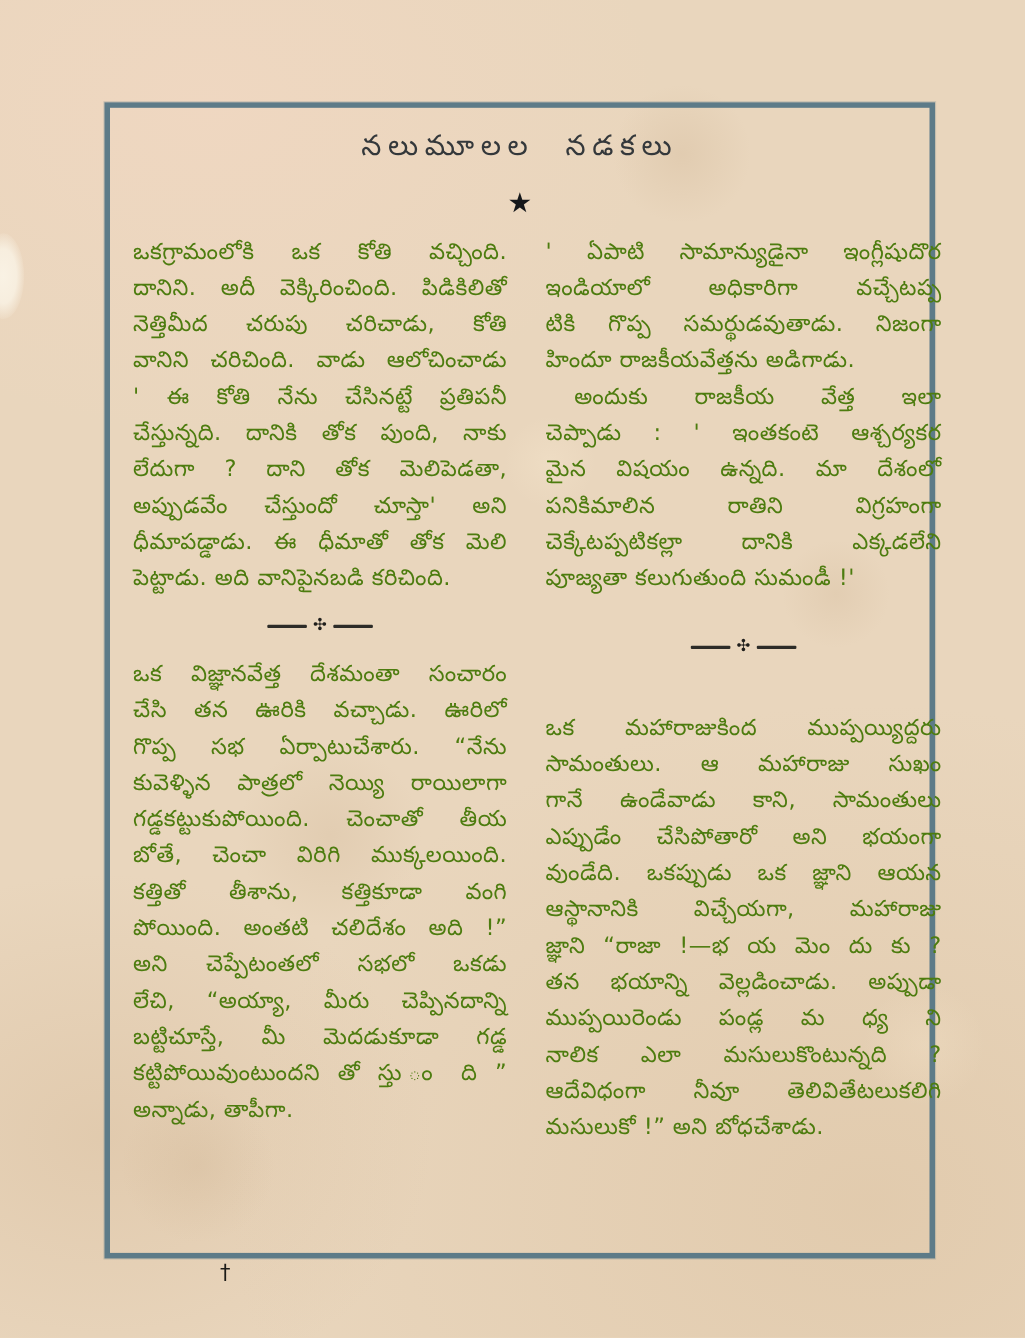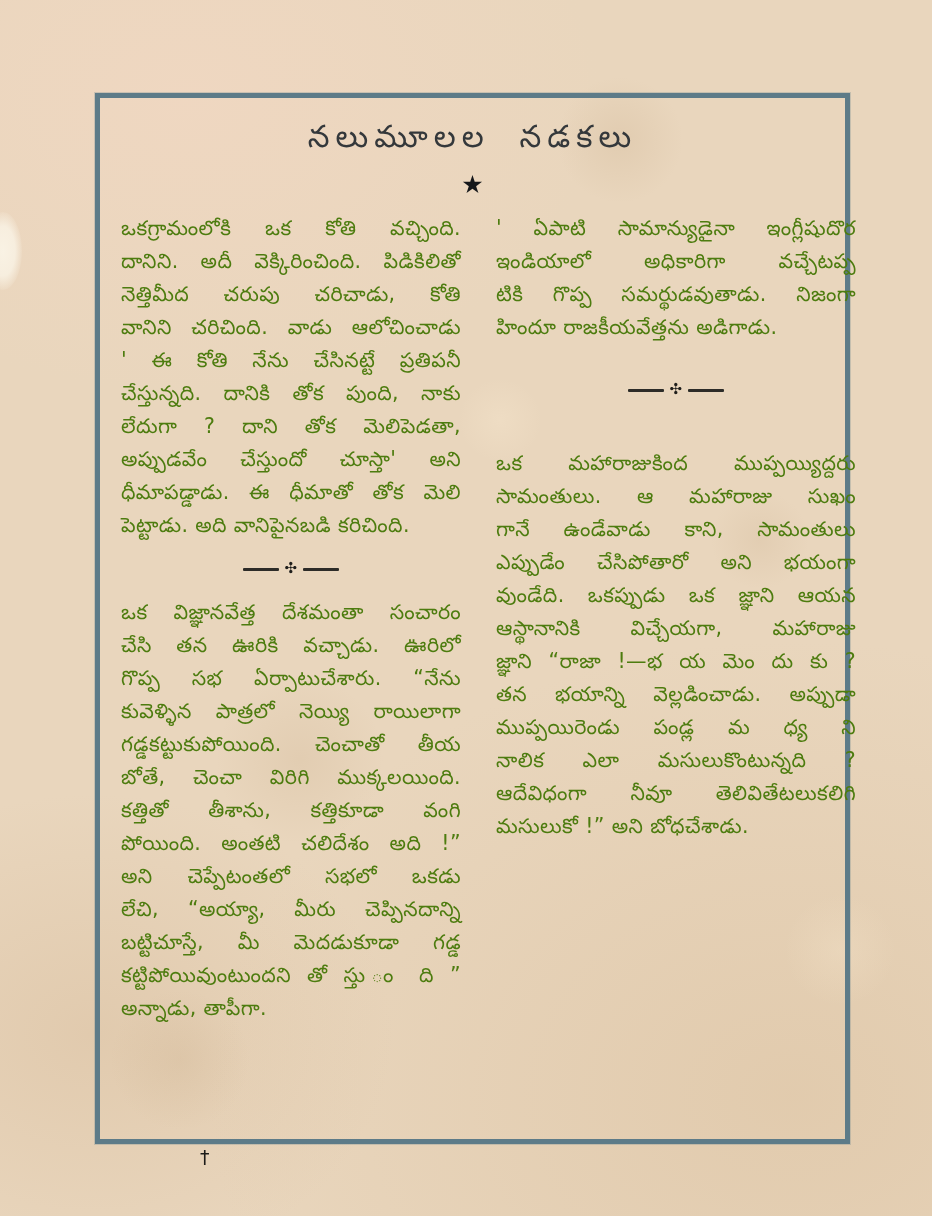--- a/index.html
+++ b/index.html
@@ -33,21 +33,21 @@
   .frame {
     position: absolute;
     left: 95px; top: 93px;
     width: 745px; height: 1041px;
     border: 5px solid #5d7b88;
     box-shadow: 0 0 0 1px rgba(93,123,136,0.25);
   }
   .page-title {
     position: absolute; left: 95px; top: 118px; width: 755px;
     text-align: center;
-    font-size: 31px;
+    font-size: 26px;
     letter-spacing: 6px;
     word-spacing: 14px;
     color: #34383b;
     font-weight: normal;
   }
   .title-star {
     position: absolute; left: 95px; top: 170px; width: 755px;
     text-align: center;
     font-size: 25px;
     color: #15171a;
@@ -129,20 +129,28 @@
     </div>
 </div>
 
 <div class="col col-right">
   <div>
       <div class="tl">' ఏపాటి సామాన్యుడైనా ఇంగ్లీషుదొర</div>
       <div class="tl">ఇండియాలో అధికారిగా వచ్చేటప్ప</div>
       <div class="tl">టికి గొప్ప సమర్థుడవుతాడు. నిజంగా</div>
       <div class="tl tl-last">హిందూ రాజకీయవేత్తను అడిగాడు.</div>
     </div>
+  <div class="indent-first">
+      <div class="tl">అందుకు రాజకీయ వేత్త ఇలా</div>
+      <div class="tl">చెప్పాడు : ' ఇంతకంటె ఆశ్చర్యకర</div>
+      <div class="tl">మైన విషయం ఉన్నది. మా దేశంలో</div>
+      <div class="tl">పనికిమాలిన రాతిని విగ్రహంగా</div>
+      <div class="tl">చెక్కేటప్పటికల్లా దానికి ఎక్కడలేని</div>
+      <div class="tl tl-last">పూజ్యతా కలుగుతుంది సుమండీ !'</div>
+    </div>
   <div class="divider divider-right">
     <span class="dash"></span>
     <span class="orn">✣</span>
     <span class="dash"></span>
   </div>
   <div>
       <div class="tl">ఒక మహారాజుకింద ముప్పయ్యిద్దరు</div>
       <div class="tl">సామంతులు. ఆ మహారాజు సుఖం</div>
       <div class="tl">గానే ఉండేవాడు కాని, సామంతులు</div>
       <div class="tl">ఎప్పుడేం చేసిపోతారో అని భయంగా</div>

